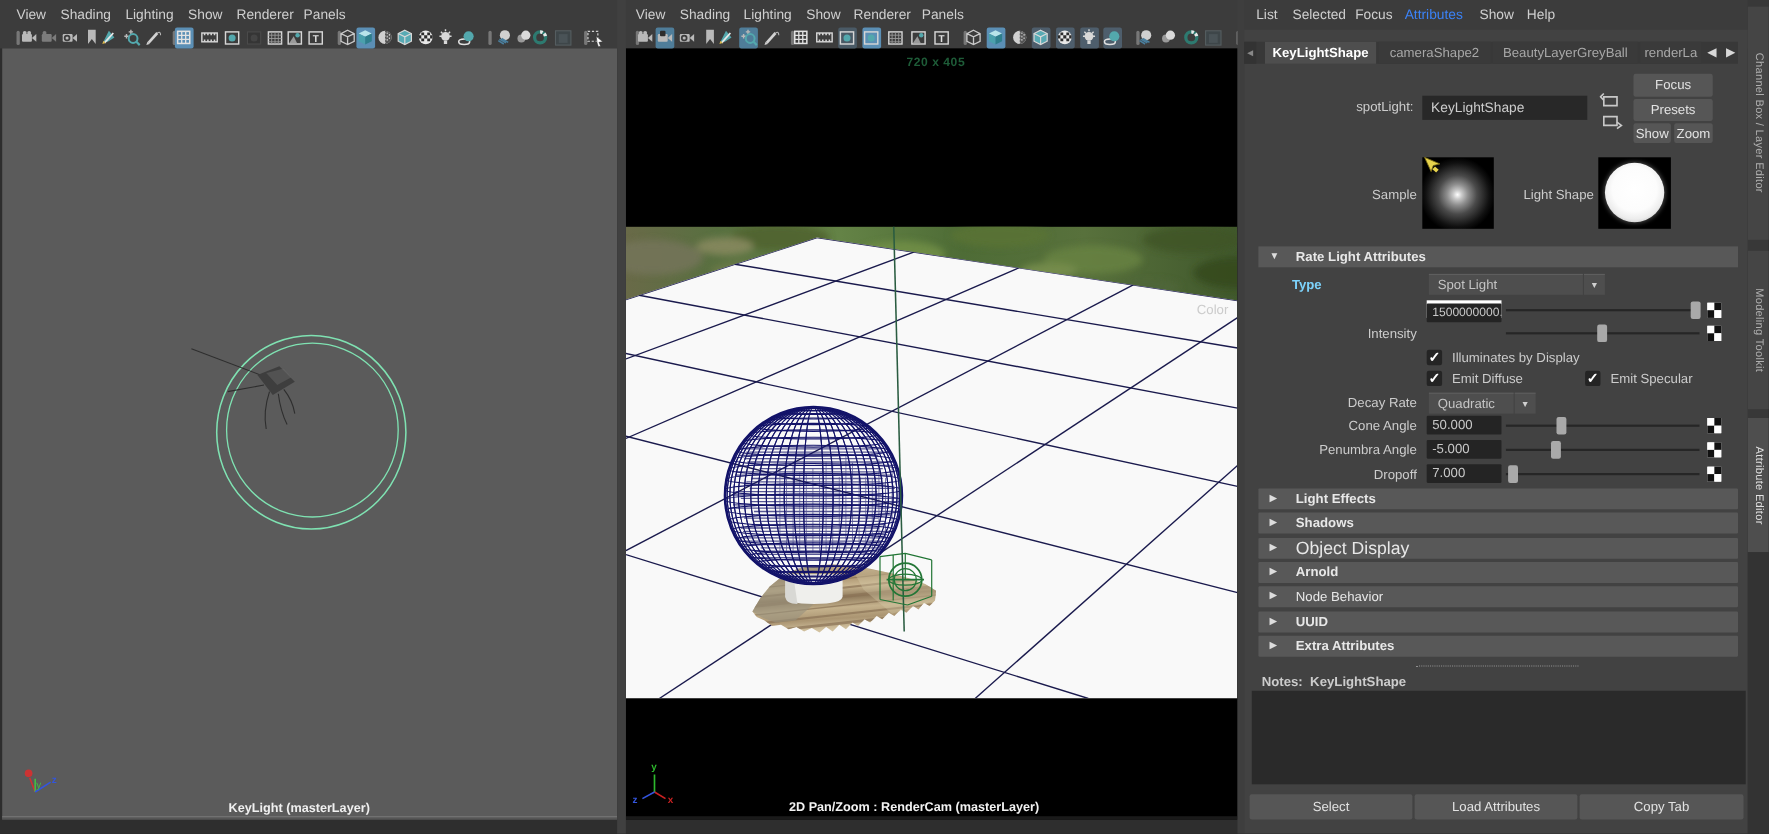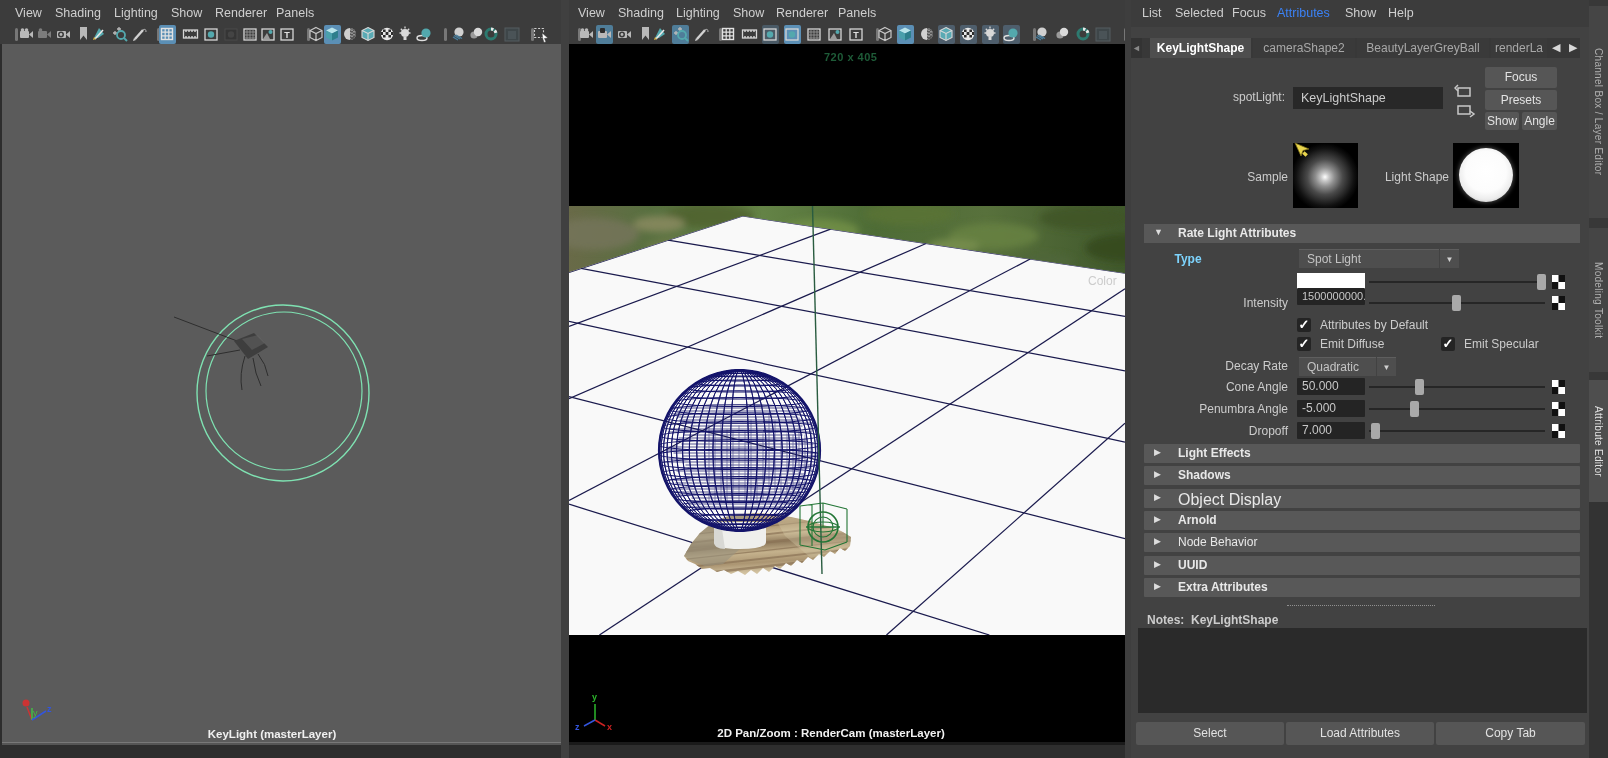--- a/index.html
+++ b/index.html
@@ -531,21 +531,21 @@
 <div style="position:absolute;left:1293px;top:87px;width:150px;height:22px;background:#282828;color:#cccccc;font-size:12.5px;padding-left:8px;line-height:22px">KeyLightShape</div>
 <svg style="position:absolute;left:1454px;top:78px" width="24" height="46" viewBox="0 0 24 46">
     <path d="M4 10 h12 v8 h-12 z" fill="none" stroke="#c8c8c8" stroke-width="1.5"></path>
     <path d="M4 13 l-3 -3 l3 -3" fill="none" stroke="#c8c8c8" stroke-width="1.5"></path>
     <path d="M4 28 h12 v8 h-12 z" fill="none" stroke="#c8c8c8" stroke-width="1.5"></path>
     <path d="M16 39 l4 -3 l-4 -3" fill="none" stroke="#c8c8c8" stroke-width="1.5"></path>
   </svg>
 <div style="position:absolute;left:1485px;top:67px;width:72px;height:21px;background:#565656;border-radius:2px;color:#e2e2e2;font-size:12px;text-align:center;line-height:21px">Focus</div>
 <div style="position:absolute;left:1485px;top:90px;width:72px;height:20px;background:#565656;border-radius:2px;color:#e2e2e2;font-size:12px;text-align:center;line-height:20px">Presets</div>
 <div style="position:absolute;left:1485px;top:112px;width:34px;height:18px;background:#565656;border-radius:2px;color:#e2e2e2;font-size:12px;text-align:center;line-height:18px">Show</div>
-<div style="position:absolute;left:1522px;top:112px;width:35px;height:18px;background:#565656;border-radius:2px;color:#e2e2e2;font-size:12px;text-align:center;line-height:18px">Angle</div>
+<div style="position:absolute;left:1522px;top:112px;width:35px;height:18px;background:#565656;border-radius:2px;color:#e2e2e2;font-size:12px;text-align:center;line-height:18px">Zoom</div>
 <div style="position:absolute;left:1088px;top:170px;width:200px;text-align:right;font-size:12px;color:#cccccc;font-weight:normal">Sample</div>
 <div style="position:absolute;left:1249px;top:170px;width:200px;text-align:right;font-size:12px;color:#cccccc;font-weight:normal">Light Shape</div>
 <div style="position:absolute;left:1293px;top:143px;width:65px;height:65px;background:radial-gradient(circle 34px at 32px 34px, #ffffff 0%, #c8c8c8 12%, #8e8e8e 28%, #4a4a4a 52%, #111 85%, #000 100%)"></div>
 <svg style="position:absolute;left:1294px;top:142px" width="16" height="17" viewBox="0 0 16 17">
     <polygon points="1,1 7,14 9,8.5 15,7" fill="#e8d44d" stroke="#7a6c18" stroke-width="0.8"></polygon>
     <rect x="9.5" y="10" width="4.5" height="3.5" fill="#e8d44d" transform="rotate(42 11 11)"></rect>
   </svg>
 <div style="position:absolute;left:1453px;top:143px;width:66px;height:65px;background:#000">
     <div style="position:absolute;left:6px;top:5px;width:54px;height:54px;border-radius:50%;background:radial-gradient(circle at 50% 44%, #ffffff 0%, #fcfcfc 50%, #ececec 68%, #b8b8b8 85%, #555 97%, #222 100%);box-shadow:0 0 4px 1px rgba(200,200,200,0.35)"></div>
   </div>
@@ -561,32 +561,32 @@
 <div style="position:absolute;left:1369px;top:281px;width:176px;height:2px;background:#262626"></div>
 <div style="position:absolute;left:1537px;top:274px;width:9px;height:16px;background:#a9a9a9;border-radius:2px"></div>
 <div style="position:absolute;left:1552px;top:275px;width:13px;height:14px"><svg width="13" height="14" viewBox="0 0 13 14">
       <rect width="13" height="14" fill="#fff"></rect>
       <rect x="0" y="0" width="6.5" height="7" fill="#fff"></rect>
       <rect x="6.5" y="0" width="6.5" height="7" fill="#111"></rect>
       <rect x="0" y="7" width="6.5" height="7" fill="#111"></rect>
       <rect x="6.5" y="7" width="6.5" height="7" fill="#fff"></rect>
     </svg></div>
 <div style="position:absolute;left:1088px;top:296px;width:200px;text-align:right;font-size:12px;color:#cccccc;font-weight:normal">Intensity</div>
-<div style="position:absolute;left:1297px;top:288px;width:68px;height:17px;background:#242424;color:#c8c8c8;font-size:11px;padding-left:5px;line-height:17px;border-radius:1px;overflow:hidden;white-space:nowrap">1500000000.</div>
+<div style="position:absolute;left:1297px;top:276px;width:68px;height:17px;background:#242424;color:#c8c8c8;font-size:11px;padding-left:5px;line-height:17px;border-radius:1px;overflow:hidden;white-space:nowrap">1500000000.</div>
 <div style="position:absolute;left:1369px;top:302px;width:176px;height:2px;background:#262626"></div>
 <div style="position:absolute;left:1452px;top:295px;width:9px;height:16px;background:#a9a9a9;border-radius:2px"></div>
 <div style="position:absolute;left:1552px;top:296px;width:13px;height:14px"><svg width="13" height="14" viewBox="0 0 13 14">
       <rect width="13" height="14" fill="#fff"></rect>
       <rect x="0" y="0" width="6.5" height="7" fill="#fff"></rect>
       <rect x="6.5" y="0" width="6.5" height="7" fill="#111"></rect>
       <rect x="0" y="7" width="6.5" height="7" fill="#111"></rect>
       <rect x="6.5" y="7" width="6.5" height="7" fill="#fff"></rect>
     </svg></div>
 <div style="position:absolute;left:1297px;top:318px;width:14px;height:14px;background:#242424;border-radius:2px;color:#fff;font-size:13px;font-weight:bold;text-align:center;line-height:14px">✓</div>
-<div style="position:absolute;left:1320px;top:318px;font-size:12px;color:#cccccc">Attributes by Default</div>
+<div style="position:absolute;left:1320px;top:318px;font-size:12px;color:#cccccc">Illuminates by Display</div>
 <div style="position:absolute;left:1297px;top:337px;width:14px;height:14px;background:#242424;border-radius:2px;color:#fff;font-size:13px;font-weight:bold;text-align:center;line-height:14px">✓</div>
 <div style="position:absolute;left:1320px;top:337px;font-size:12px;color:#cccccc">Emit Diffuse</div>
 <div style="position:absolute;left:1441px;top:337px;width:14px;height:14px;background:#242424;border-radius:2px;color:#fff;font-size:13px;font-weight:bold;text-align:center;line-height:14px">✓</div>
 <div style="position:absolute;left:1464px;top:337px;font-size:12px;color:#cccccc">Emit Specular</div>
 <div style="position:absolute;left:1088px;top:359px;width:200px;text-align:right;font-size:12px;color:#cccccc;font-weight:normal">Decay Rate</div>
 <div style="position:absolute;left:1299px;top:357px;width:77px;height:19px;background:#4e4e4e;border-top:1px solid #5e5e5e;color:#c4c4c4;font-size:12px;padding-left:8px;line-height:19px">Quadratic</div>
 <div style="position:absolute;left:1377px;top:357px;width:19px;height:19px;background:#4e4e4e;border-top:1px solid #5e5e5e;color:#d0d0d0;font-size:8px;text-align:center;line-height:19px">▼</div>
 <div style="position:absolute;left:1088px;top:380px;width:200px;text-align:right;font-size:12px;color:#cccccc;font-weight:normal">Cone Angle</div>
 <div style="position:absolute;left:1297px;top:378px;width:68px;height:17px;background:#242424;color:#c8c8c8;font-size:12px;padding-left:5px;line-height:17px;border-radius:1px;overflow:hidden;white-space:nowrap">50.000</div>
 <div style="position:absolute;left:1369px;top:386px;width:176px;height:2px;background:#262626"></div>

